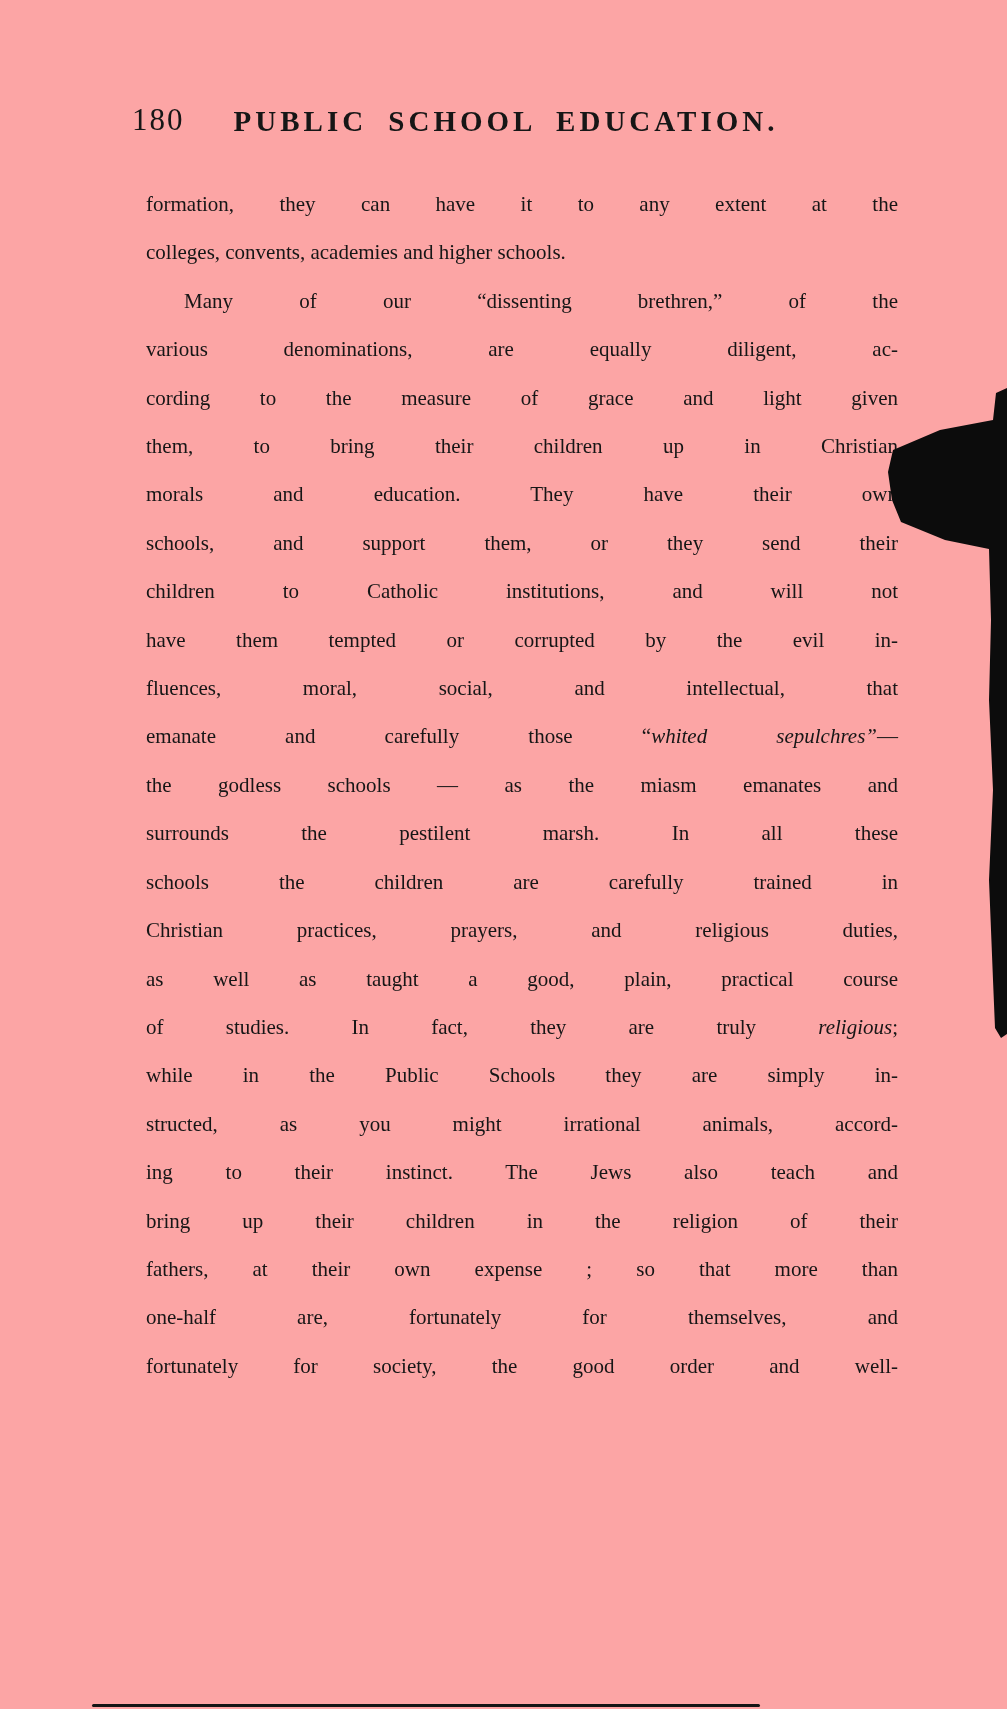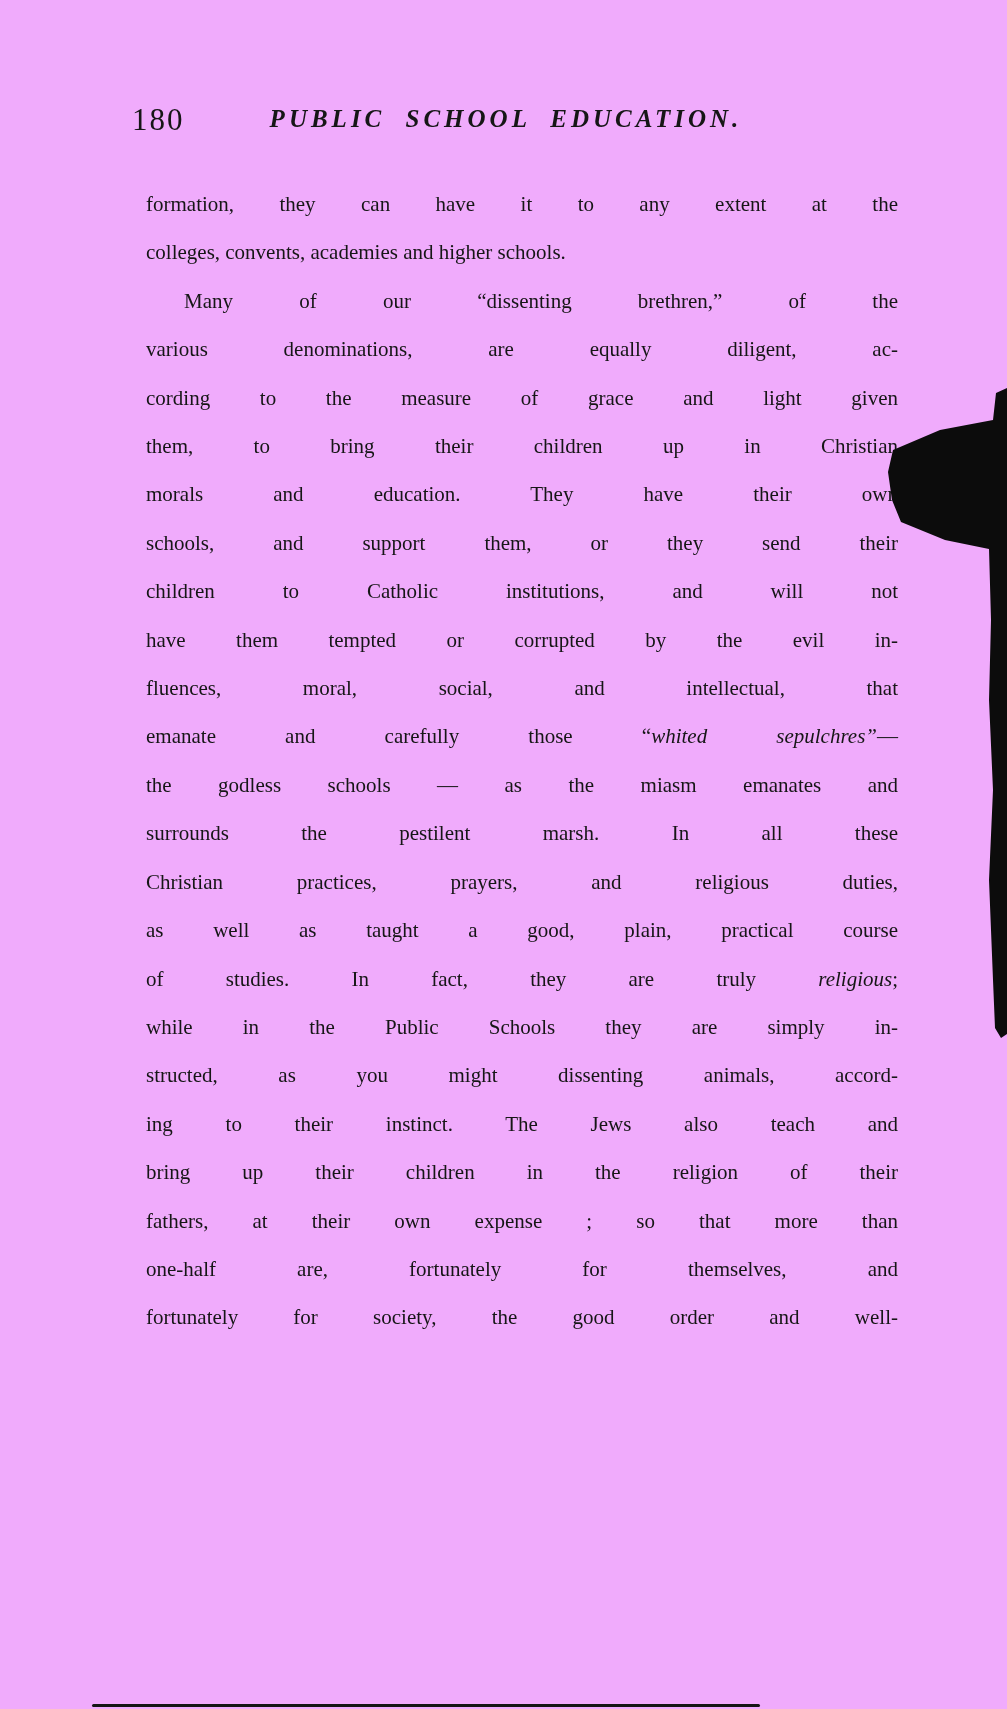--- a/index.html
+++ b/index.html
@@ -1,20 +1,20 @@
 <!DOCTYPE html>
 <html><head>
 <meta charset="utf-8">
 <style>
   html, body { margin: 0; padding: 0; background: #e8e8e8; }
   .page {
     position: relative;
     width: 1007px;
     height: 1709px;
-    background: #f0abfc;
+    background: #fca5a5;
     overflow: hidden;
     font-family: "Liberation Serif", "DejaVu Serif", serif;
     color: #161616;
     margin: 0 auto;
   }
   .page-header {
     position: absolute;
     top: 102px;
     left: 130px;
     width: 752px;
@@ -23,26 +23,25 @@
   .page-number {
     position: absolute;
     left: 2px;
     top: 0;
     font-size: 31px;
     letter-spacing: 2px;
   }
   .running-header {
     display: block;
     text-align: center;
-    font-size: 25px;
+    font-size: 29px;
     font-weight: bold;
     letter-spacing: 4px;
     word-spacing: 10px;
     padding-top: 3px;
-    font-style: italic;
   }
   .text-block {
     position: absolute;
     top: 180px;
     left: 146px;
     width: 752px;
     font-size: 21px;
     line-height: 48.4px;
   }
   .line {
@@ -93,25 +92,26 @@
       <div class="line"><span>cording to the measure of grace and light given</span></div>
       <div class="line"><span>them, to bring their children up in Christian</span></div>
       <div class="line"><span>morals and education. They have their own</span></div>
       <div class="line"><span>schools, and support them, or they send their</span></div>
       <div class="line"><span>children to Catholic institutions, and will not</span></div>
       <div class="line"><span>have them tempted or corrupted by the evil in-</span></div>
       <div class="line"><span>fluences, moral, social, and intellectual, that</span></div>
       <div class="line"><span>emanate and carefully those “</span><span class="it">whited sepulchres”</span><span>—</span></div>
       <div class="line"><span>the godless schools — as the miasm emanates and</span></div>
       <div class="line"><span>surrounds the pestilent marsh. In all these</span></div>
+      <div class="line"><span>schools the children are carefully trained in</span></div>
       <div class="line"><span>Christian practices, prayers, and religious duties,</span></div>
       <div class="line"><span>as well as taught a good, plain, practical course</span></div>
       <div class="line"><span>of studies. In fact, they are truly </span><span class="it">religious</span><span>;</span></div>
       <div class="line"><span>while in the Public Schools they are simply in-</span></div>
-      <div class="line"><span>structed, as you might dissenting animals, accord-</span></div>
+      <div class="line"><span>structed, as you might irrational animals, accord-</span></div>
       <div class="line"><span>ing to their instinct. The Jews also teach and</span></div>
       <div class="line"><span>bring up their children in the religion of their</span></div>
       <div class="line"><span>fathers, at their own expense ; so that more than</span></div>
       <div class="line"><span>one-half are, fortunately for themselves, and</span></div>
       <div class="line"><span>fortunately for society, the good order and well-</span></div>
     </main>
 
   <svg class="scan-artifact" width="130" height="1100" viewBox="0 0 130 1100" xmlns="http://www.w3.org/2000/svg">
     <path fill="#0c0c0c" d="
       M130,388 L119,393 L116,420

